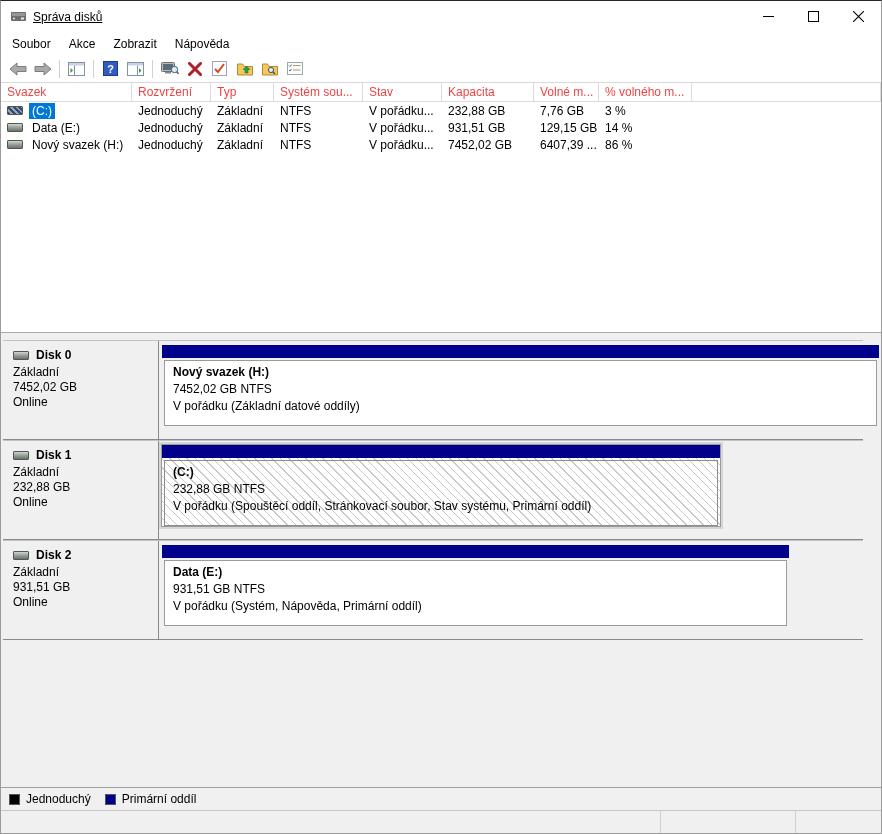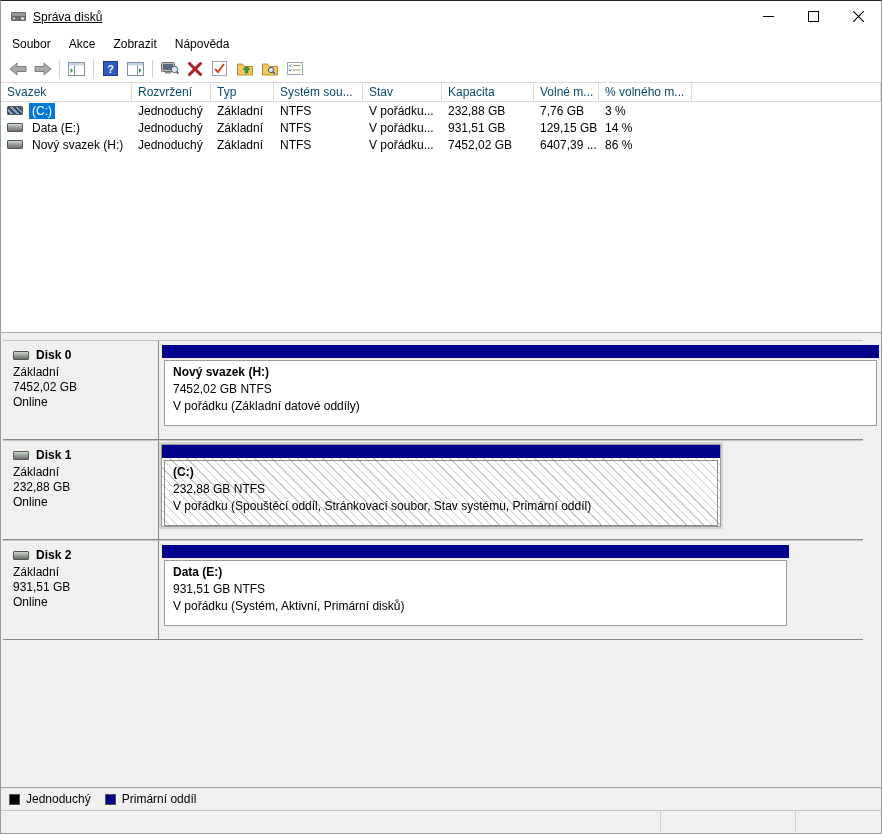--- a/index.html
+++ b/index.html
@@ -19,21 +19,21 @@
   .menubar{height:23px;background:#fff;display:flex;align-items:center;padding-left:2px;flex:none;}
   .menu-item{font-size:12px;color:#000;padding:3px 9px;}
   
   .toolbar{height:28px;background:#fff;border-bottom:1px solid #d9d9d9;display:flex;align-items:center;padding-left:5px;gap:2px;flex:none;}
   .tool-btn{width:23px;height:22px;display:flex;align-items:center;justify-content:center;}
   .tool-sep{width:1px;height:18px;background:#d0d0d0;margin:0 3px;}
   
   .list-pane{height:249px;background:#fff;overflow:hidden;flex:none;}
   .lrow{display:flex;height:17px;align-items:center;font-size:12px;}
   .lheader{height:19px;border-bottom:1px solid #dcdcdc;}
-  .lheader .cell{height:100%;display:flex;align-items:center;border-right:1px solid #dcdcdc;padding-left:6px;color:#0c4a6e;}
+  .lheader .cell{height:100%;display:flex;align-items:center;border-right:1px solid #dcdcdc;padding-left:6px;color:#ef4444;}
   .cell{padding-left:6px;white-space:nowrap;overflow:hidden;}
   .c0{width:131px;flex:none;}
   .c1{width:79px;flex:none;}
   .c2{width:63px;flex:none;}
   .c3{width:89px;flex:none;}
   .c4{width:79px;flex:none;}
   .c5{width:92px;flex:none;}
   .c6{width:65px;flex:none;}
   .c7{width:93px;flex:none;}
   .c8{flex:1;}
@@ -313,21 +313,21 @@
         <div class="sub">Základní</div>
         <div class="sub">931,51 GB</div>
         <div class="sub">Online</div>
       </div>
       <div class="vol-zone">
         <div class="volume w-d2">
           <div class="bar"></div>
           <div class="box">
             <div class="vname">Data  (E:)</div>
             <div>931,51 GB NTFS</div>
-            <div>V pořádku (Systém, Aktivní, Primární disků)</div>
+            <div>V pořádku (Systém, Nápověda, Primární oddíl)</div>
           </div>
         </div>
       </div>
     </div>
 
   </div>
 
   <div class="legend">
     <span class="legend-item">
       <span class="legend-swatch" style="background-color: rgb(0, 0, 0);"></span>

